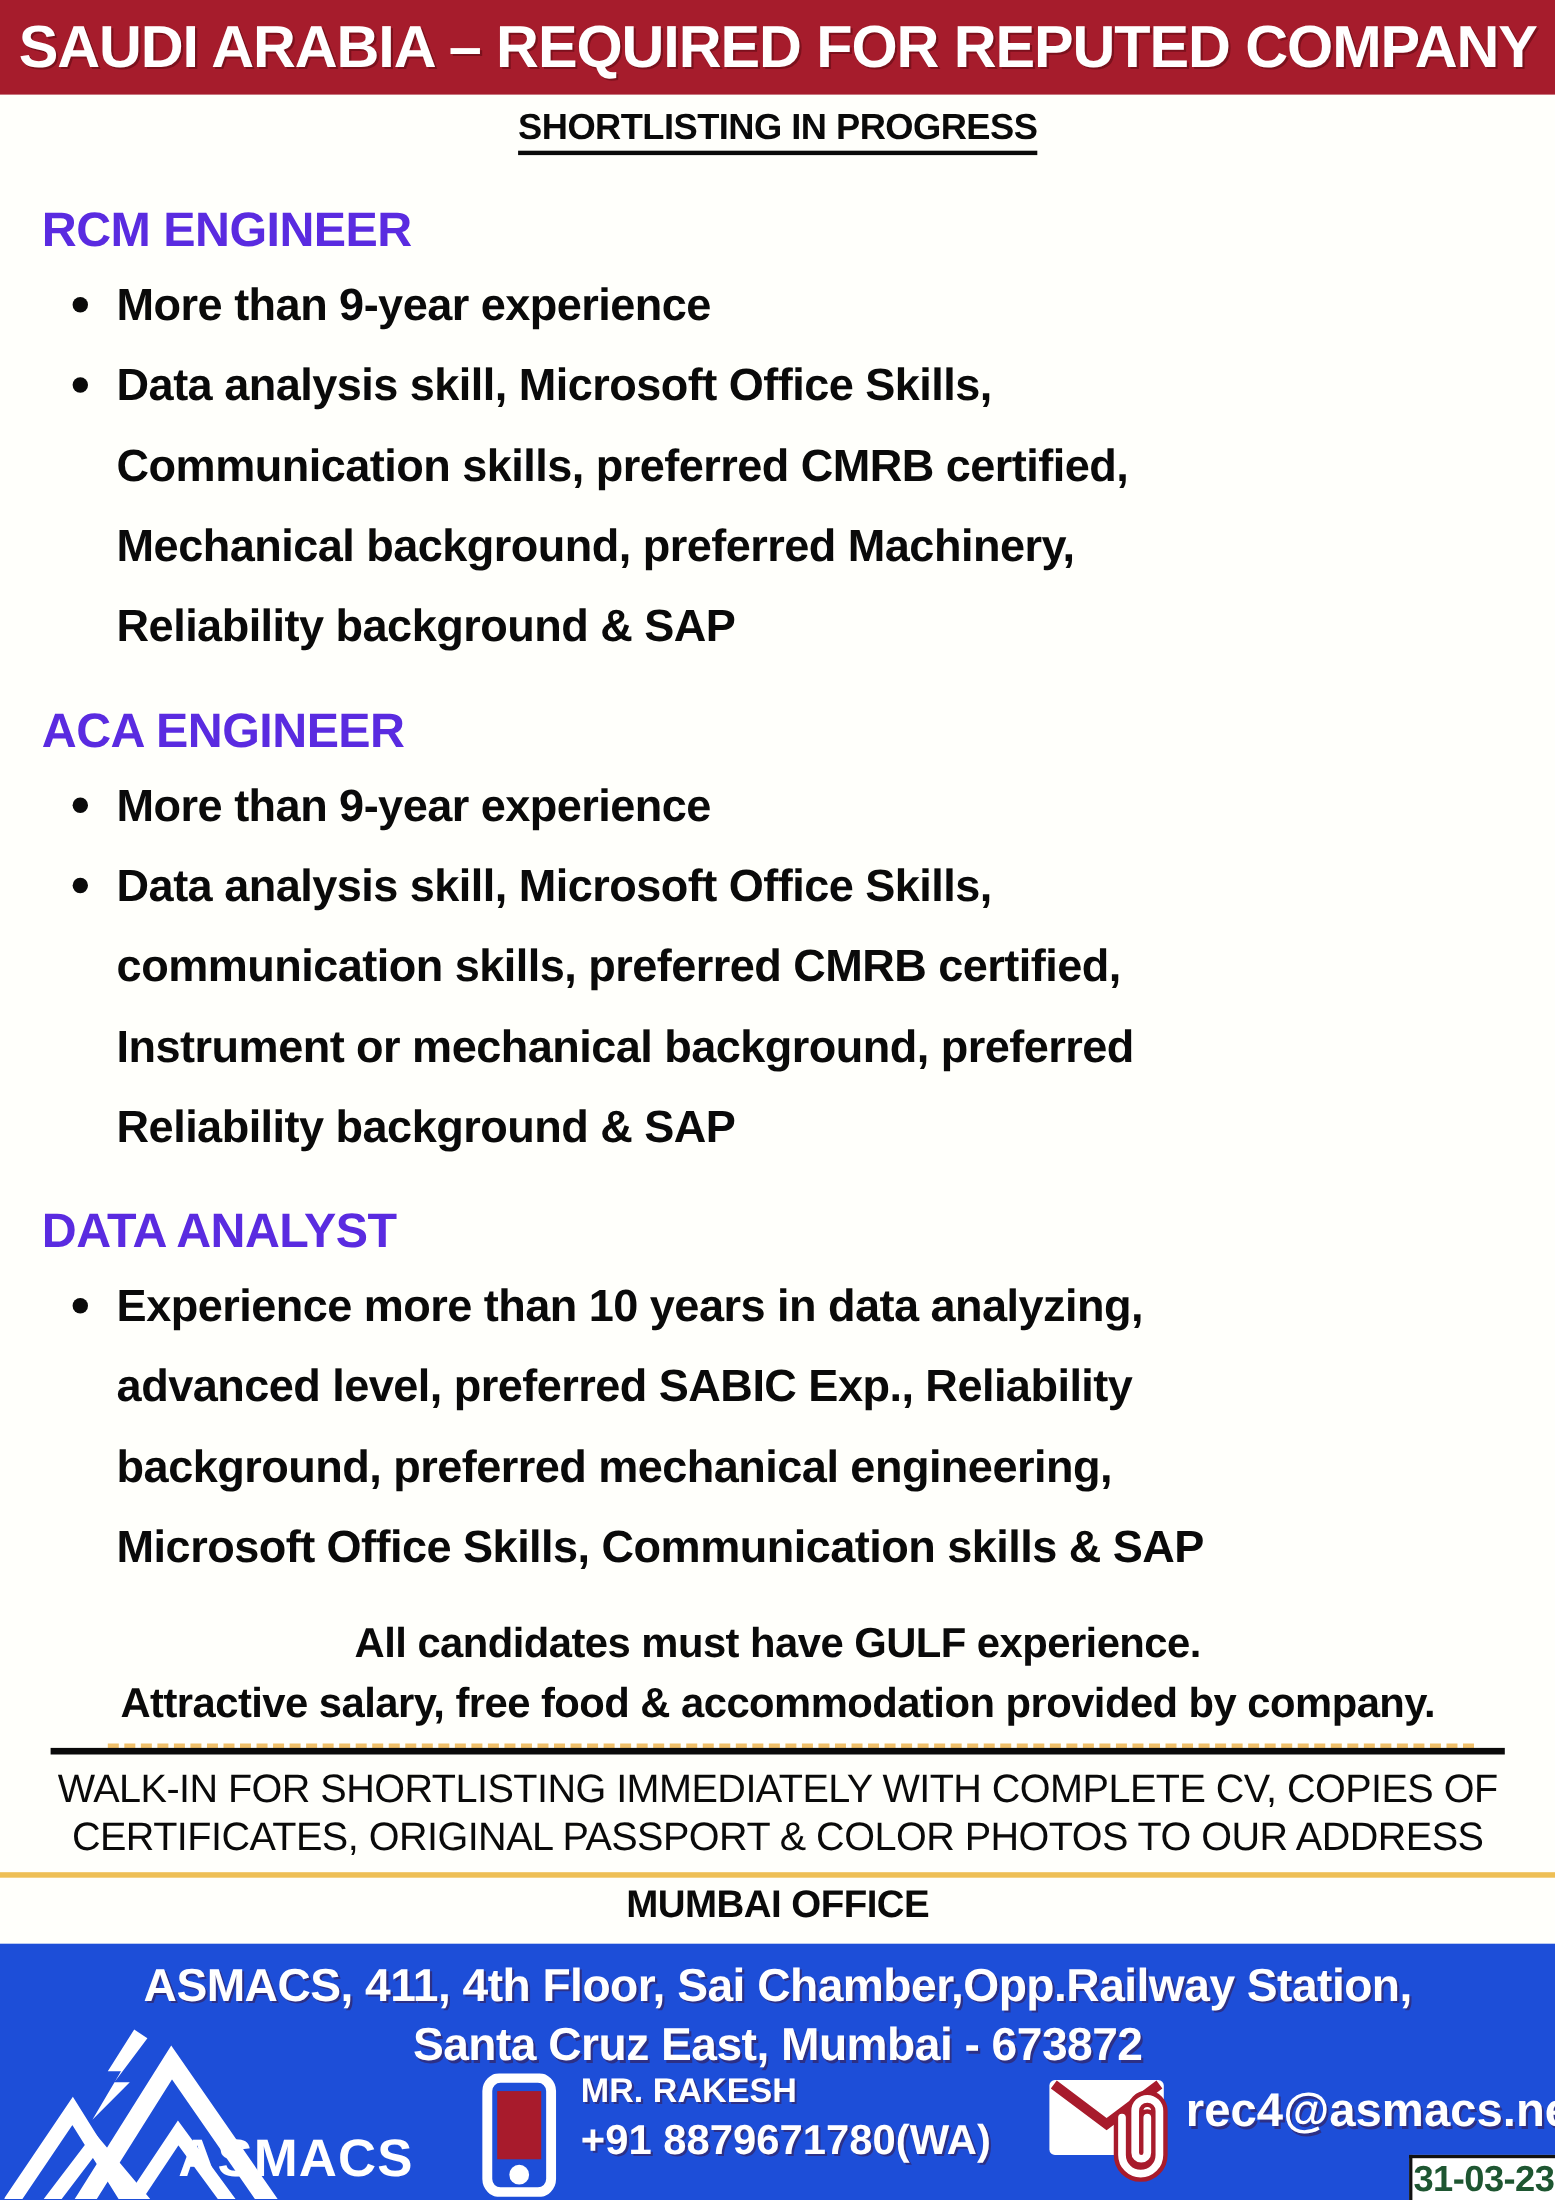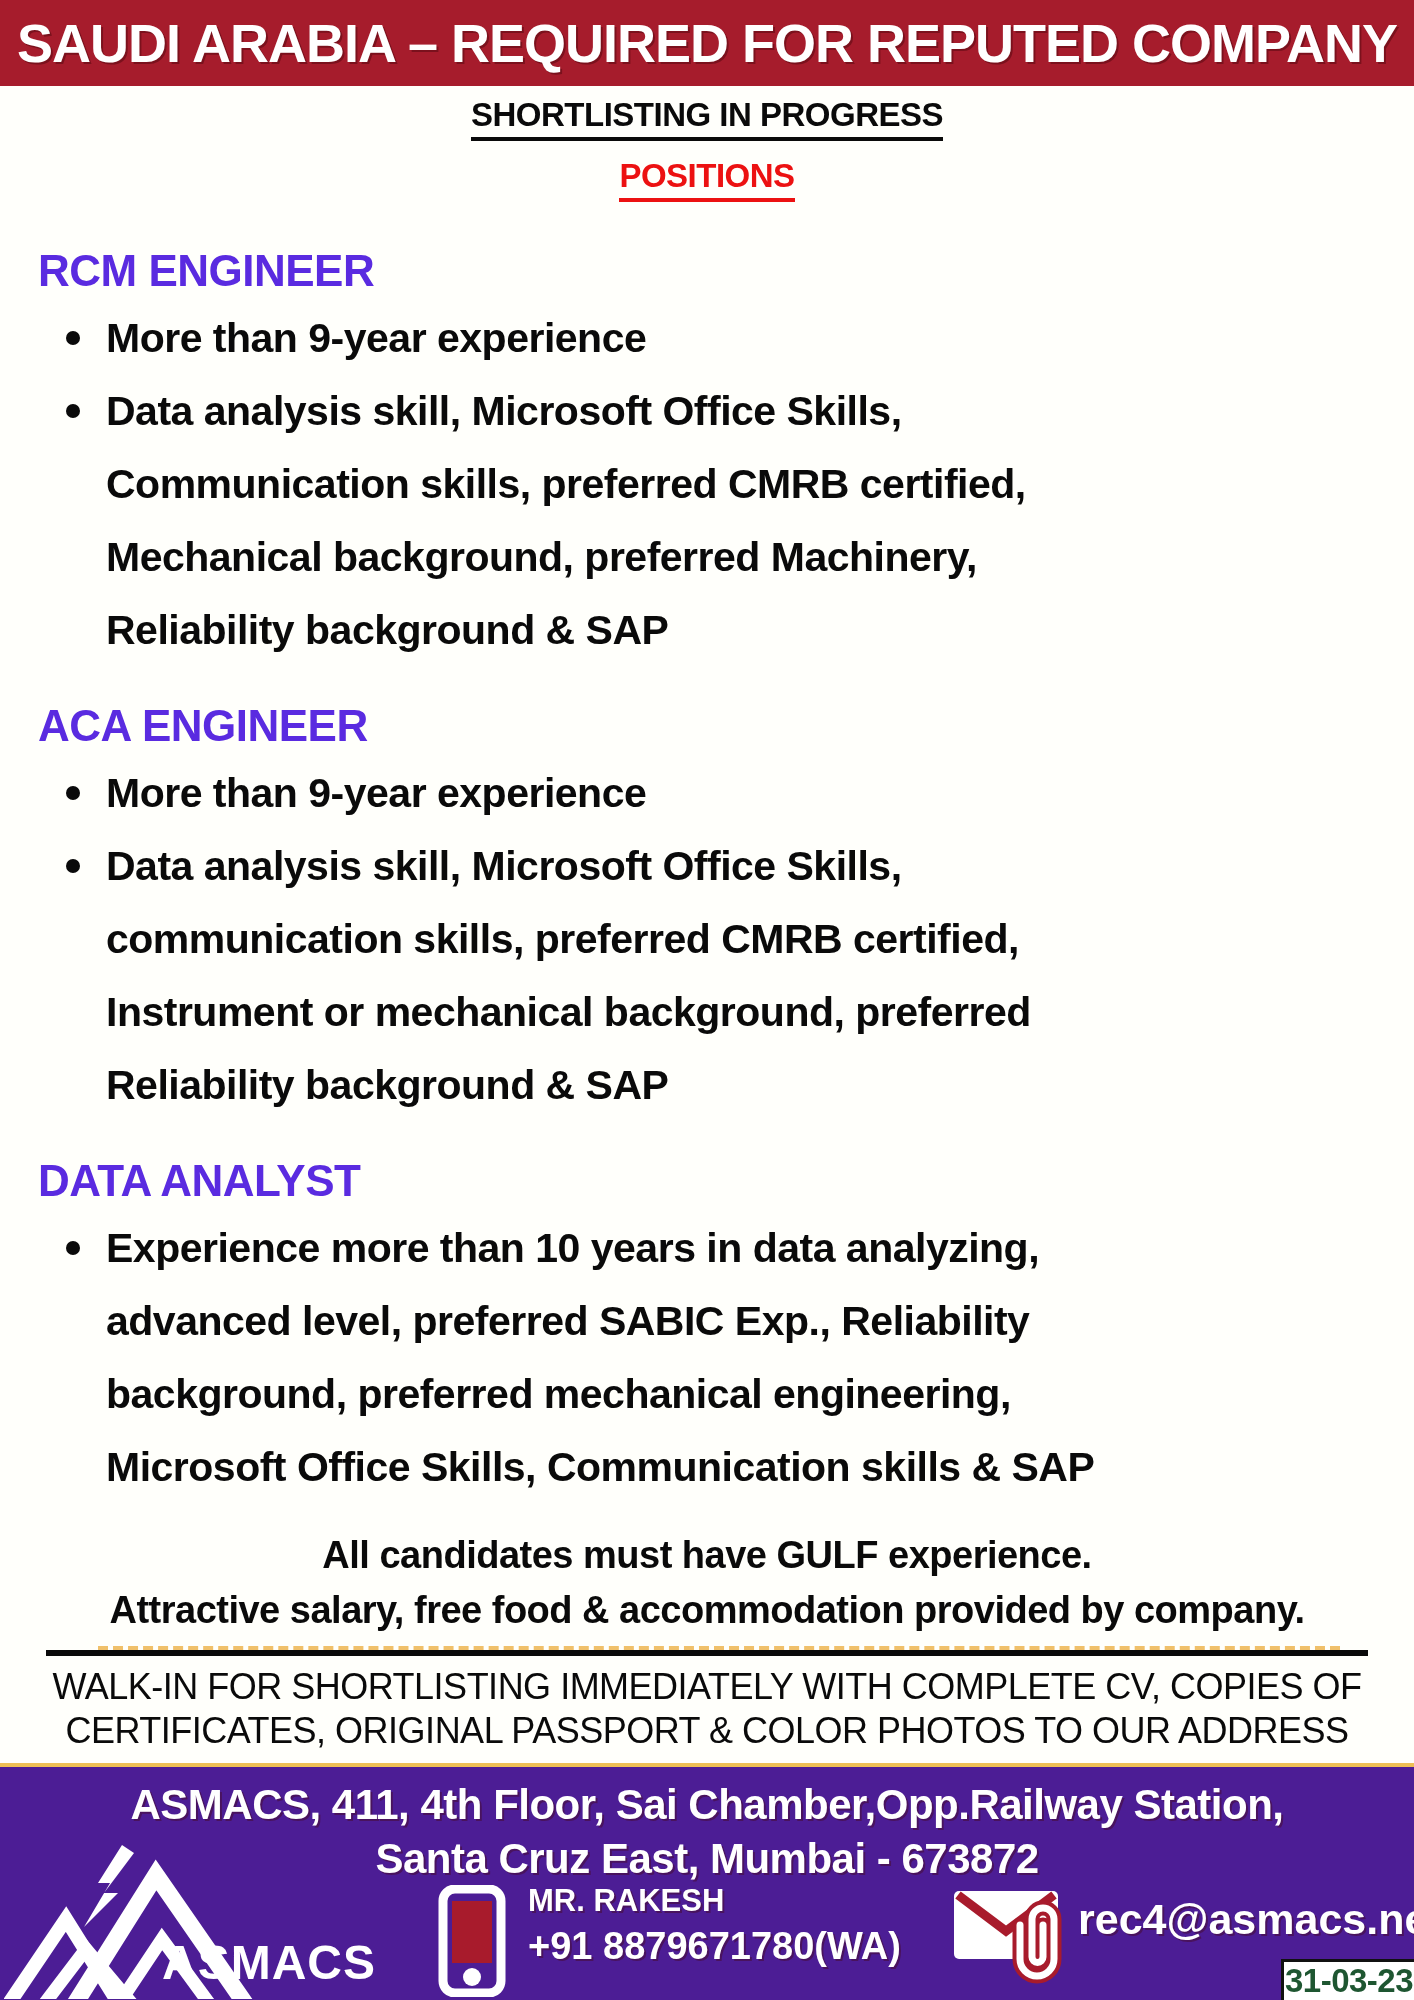--- a/index.html
+++ b/index.html
@@ -61,21 +61,21 @@
     text-align:center; margin-top:8px; font-size:36px; font-weight:400;
     letter-spacing:-.5px; line-height:44px;
   }
   .goldline{ width:100%; height:5px; background:#eebf55; margin-top:10px; }
   .mumbai{
     text-align:center; margin-top:5px; font-size:35px; font-weight:800; letter-spacing:-.5px;
   }
   
   .footer{
     position:absolute; left:0; top:1767px; width:1414px; height:233px;
-    background:#4c1d95; color:#fff;
+    background:#1d4ed8; color:#fff;
   }
   .addr1,.addr2{
     text-align:center; font-weight:800; letter-spacing:-.5px; white-space:nowrap;
     text-shadow:2px 2px 0 rgba(70,5,12,.4);
   }
   .addr1{ padding-top:14px; font-size:42px; }
   .addr2{ padding-top:6px;  font-size:42px; }
   .logo{ position:absolute; left:4px; top:76px; width:400px; height:156px; }
   .logo svg{ position:absolute; left:0; top:0; }
   .logo .logo-text{
@@ -107,23 +107,20 @@
 <body>
 
 <div class="page">
 
   <div class="banner">
     <div class="title">SAUDI ARABIA – REQUIRED FOR REPUTED COMPANY</div>
   </div>
 
   <div class="centerline">
     <span class="shortlisting">SHORTLISTING IN PROGRESS</span>
-  </div>
-  <div class="centerline">
-    <span class="positions">POSITIONS</span>
   </div>
 
   <div class="content">
 
     <div>
       <div class="sec-title first">RCM ENGINEER</div>
       <div class="bullet">
         <span class="dot"></span>
         <div class="blines">
           <div class="bline">More than 9-year experience</div>

